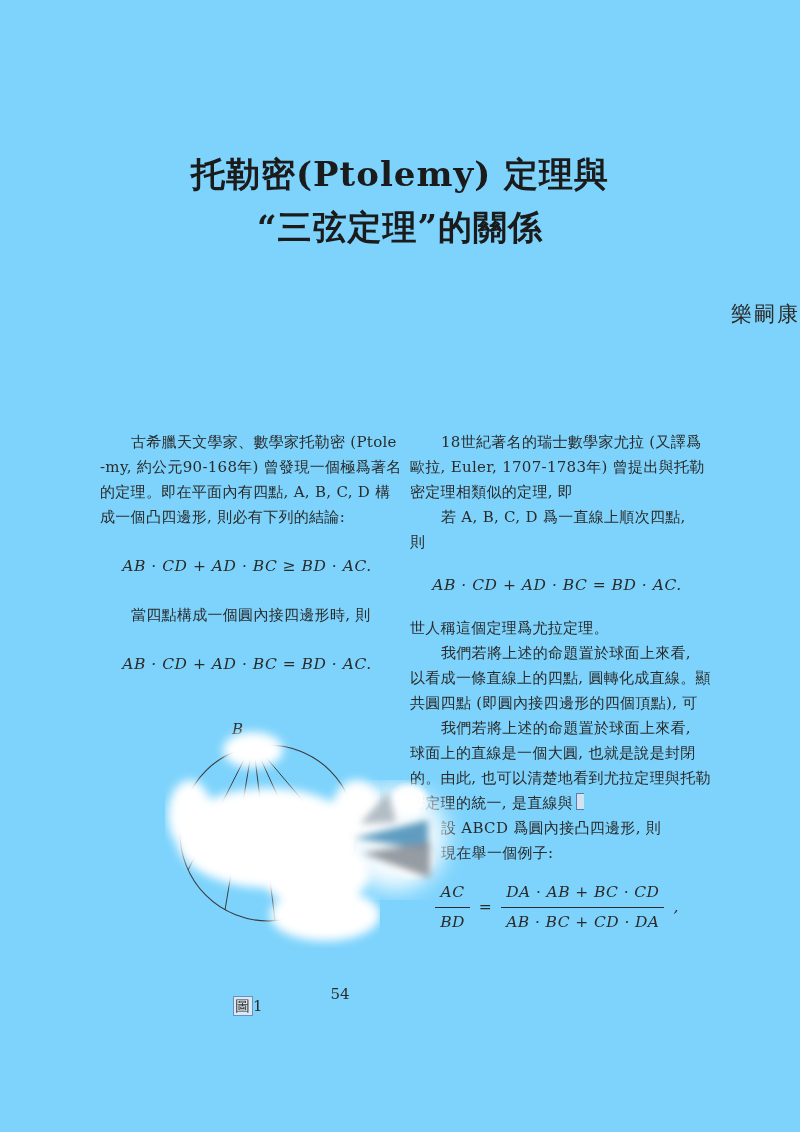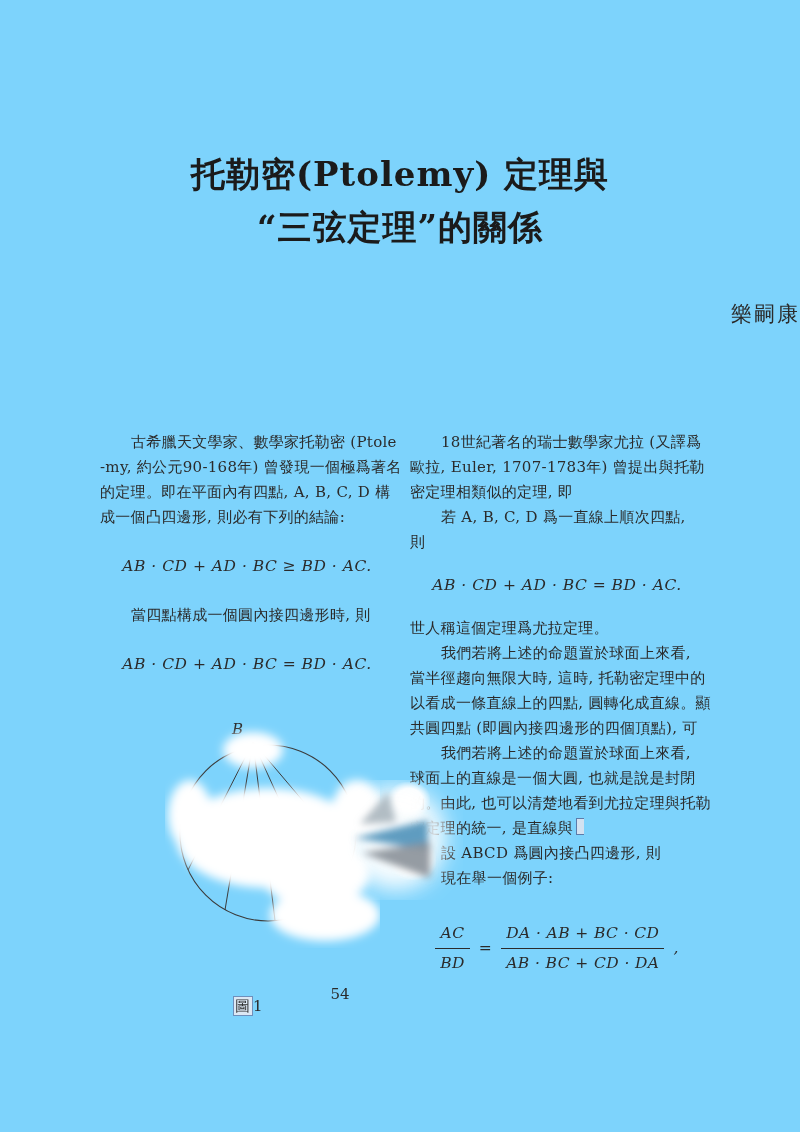--- a/index.html
+++ b/index.html
@@ -45,21 +45,21 @@
   }
   .box-fragment{
     display:inline-block; width:7px; height:15px;
     border:1px solid #5c7cab; border-right:none;
     background:#d3e2f1; vertical-align:-2px; margin-left:3px;
   }
   
   .frac-row{
     display:flex; align-items:center; justify-content:center;
     gap:9px; font-style:italic; font-size:15.5px;
-    margin-top:30px; letter-spacing:0.4px;
+    margin-top:14px; letter-spacing:0.4px;
   }
   .frac{display:inline-block; text-align:center;}
   .frac .num{display:block; border-bottom:1.2px solid #2b2b2b; padding:0 5px 2px;}
   .frac .den{display:block; padding:2px 5px 0;}
   
   .figure-wrap{position:absolute; left:165px; top:700px; width:215px; height:248px;}
   .figure-caption{
     position:absolute; left:233px; top:949px;
     font-size:15px; letter-spacing:1px; color:#2b2b2b;margin-top:48px;
   }
@@ -101,21 +101,20 @@
 
   <div class="col col-right">
     <div class="tline indent">18世紀著名的瑞士數學家尤拉 (又譯爲</div>
     <div class="tline">歐拉, Euler, 1707-1783年) 曾提出與托勒</div>
     <div class="tline">密定理相類似的定理, 即</div>
     <div class="tline indent">若 A, B, C, D 爲一直線上順次四點,</div>
     <div class="tline">則</div>
     <div class="formula">AB · CD + AD · BC = BD · AC.</div>
     <div class="tline">世人稱這個定理爲尤拉定理。</div>
     <div class="tline indent">我們若將上述的命題置於球面上來看,</div>
-    <div class="tline">當半徑趨向無限大時, 這時, 托勒密定理中的</div>
     <div class="tline">以看成一條直線上的四點, 圓轉化成直線。顯</div>
     <div class="tline">共圓四點 (即圓內接四邊形的四個頂點), 可</div>
     <div class="tline indent">我們若將上述的命題置於球面上來看,</div>
     <div class="tline">球面上的直線是一個大圓, 也就是說是封閉</div>
     <div class="tline">的。由此, 也可以清楚地看到尤拉定理與托勒</div>
     <div class="tline">
       <span>密定理的統一, 是直線與</span><span class="box-fragment"></span>
     </div>
     <div class="tline indent">設 ABCD 爲圓內接凸四邊形, 則</div>
     <div class="tline indent">現在舉一個例子:</div>

